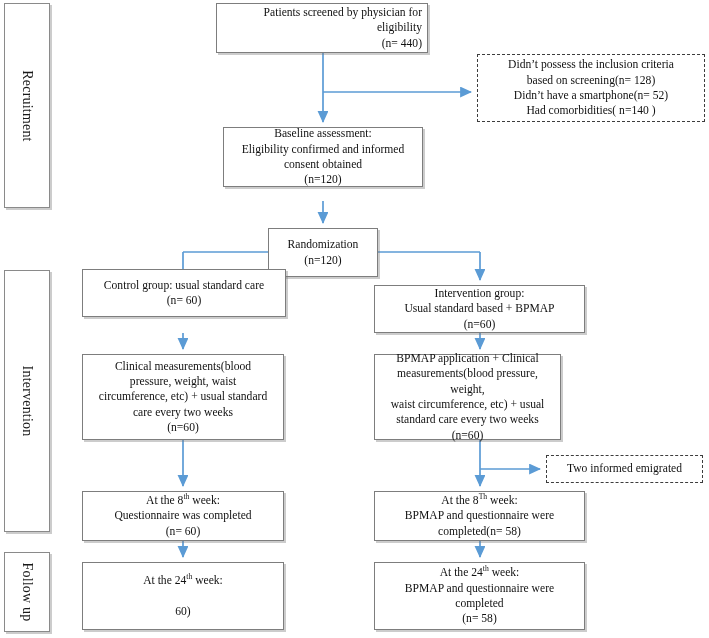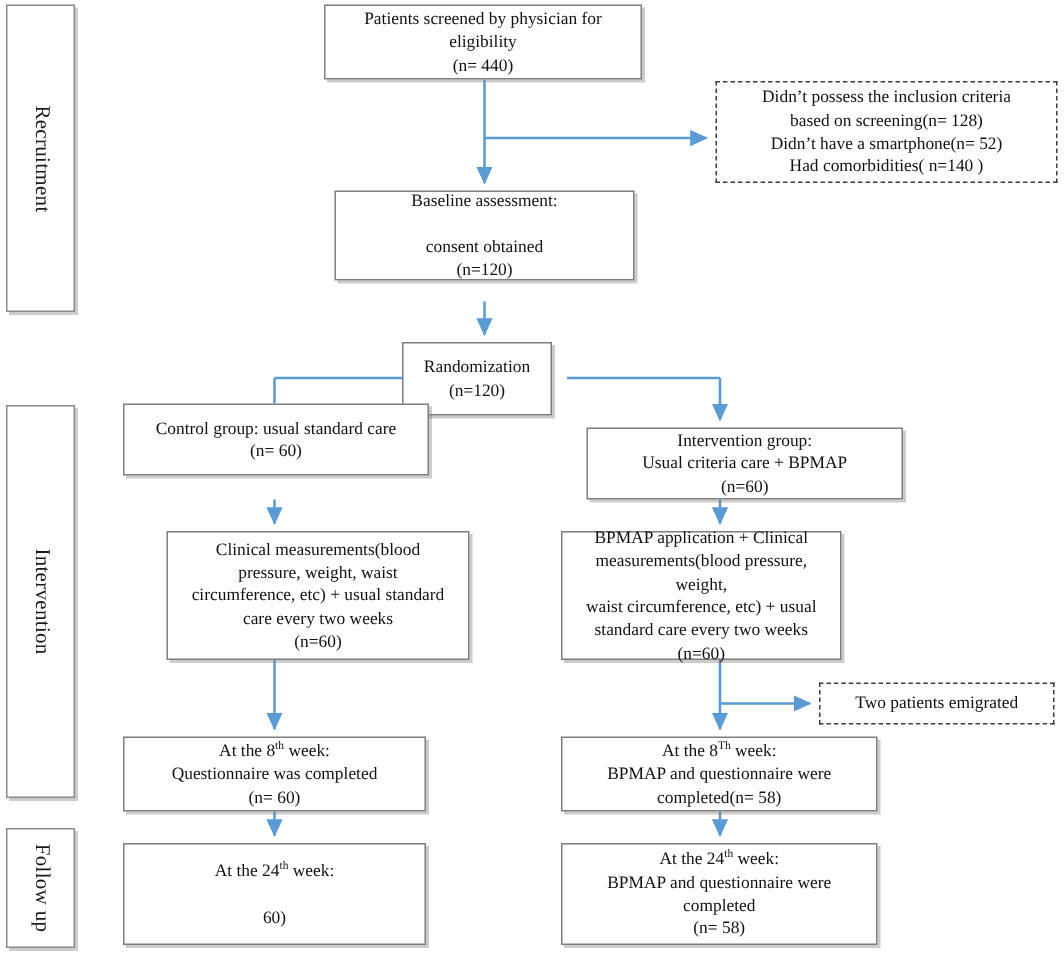--- a/index.html
+++ b/index.html
@@ -106,69 +106,69 @@
   </div>
 
   <div class="phase" style="left:4px; top:270px; width:46px; height:262px;">
     <span class="phase-label">Intervention</span>
   </div>
 
   <div class="phase" style="left:4px; top:552px; width:46px; height:80px;">
     <span class="phase-label">Follow up</span>
   </div>
 
-  <div class="node" style="left:216px; top:3px; width:212px; height:50px;">
+  <div class="node" style="left:216px; top:3px; width:212px; height:50px;text-align:right;">
     <span class="txt">
       <span>Patients screened by physician for</span><br>
       <span>eligibility</span><br>
       <span>(n= 440)</span>
     </span>
   </div>
 
   <div class="node dashed" style="left:477px; top:54px; width:228px; height:68px;">
     <span class="txt">
       <span>Didn’t possess the inclusion criteria</span><br>
       <span>based on screening(n= 128)</span><br>
       <span>Didn’t have a smartphone(n= 52)</span><br>
       <span>Had comorbidities( n=140 )</span>
     </span>
   </div>
 
   <div class="node" style="left:223px; top:127px; width:200px; height:60px;">
     <span class="txt">
       <span>Baseline assessment:</span><br>
-      <br>
+      <span>Eligibility confirmed and informed</span><br>
       <span>consent obtained</span><br>
       <span>(n=120)</span>
     </span>
   </div>
 
-  <div class="node" style="left:268px; top:228px; width:100px; height:49px;">
+  <div class="node" style="left:268px; top:228px; width:110px; height:49px;">
     <span class="txt">
       <span>Randomization</span><br>
       <span>(n=120)</span>
     </span>
   </div>
 
   <div class="node" style="left:82px; top:269px; width:204px; height:48px;">
     <span class="txt">
       <span>Control group: usual standard care</span><br>
       <span>(n= 60)</span>
     </span>
   </div>
 
-  <div class="node" style="left:374px; top:285px; width:211px; height:48px;margin-left:17px;">
+  <div class="node" style="left:374px; top:285px; width:211px; height:48px;">
     <span class="txt">
       <span>Intervention group:</span><br>
-      <span>Usual criteria care + BPMAP</span><br>
+      <span>Usual standard based + BPMAP</span><br>
       <span>(n=60)</span>
     </span>
   </div>
 
-  <div class="node" style="left:82px; top:354px; width:202px; height:86px;margin-left:29px;">
+  <div class="node" style="left:82px; top:354px; width:202px; height:86px;">
     <span class="txt">
       <span>Clinical measurements(blood</span><br>
       <span>pressure, weight, waist</span><br>
       <span>circumference, etc) + usual standard</span><br>
       <span>care every two weeks</span><br>
       <span>(n=60)</span>
     </span>
   </div>
 
   <div class="node" style="left:374px; top:354px; width:187px; height:86px;">
@@ -176,21 +176,21 @@
       <span>BPMAP application + Clinical</span><br>
       <span>measurements(blood pressure, weight,</span><br>
       <span>waist circumference, etc) + usual</span><br>
       <span>standard care every two weeks</span><br>
       <span>(n=60)</span>
     </span>
   </div>
 
   <div class="node dashed" style="left:546px; top:455px; width:157px; height:28px;">
     <span class="txt">
-      <span>Two patients emigrated</span>
+      <span>Two informed emigrated</span>
     </span>
   </div>
 
   <div class="node" style="left:82px; top:491px; width:202px; height:50px;">
     <span class="txt">
       <span><span>At the 8</span><sup>th</sup><span> week:</span></span><br>
       <span>Questionnaire was completed</span><br>
       <span>(n= 60)</span>
     </span>
   </div>

